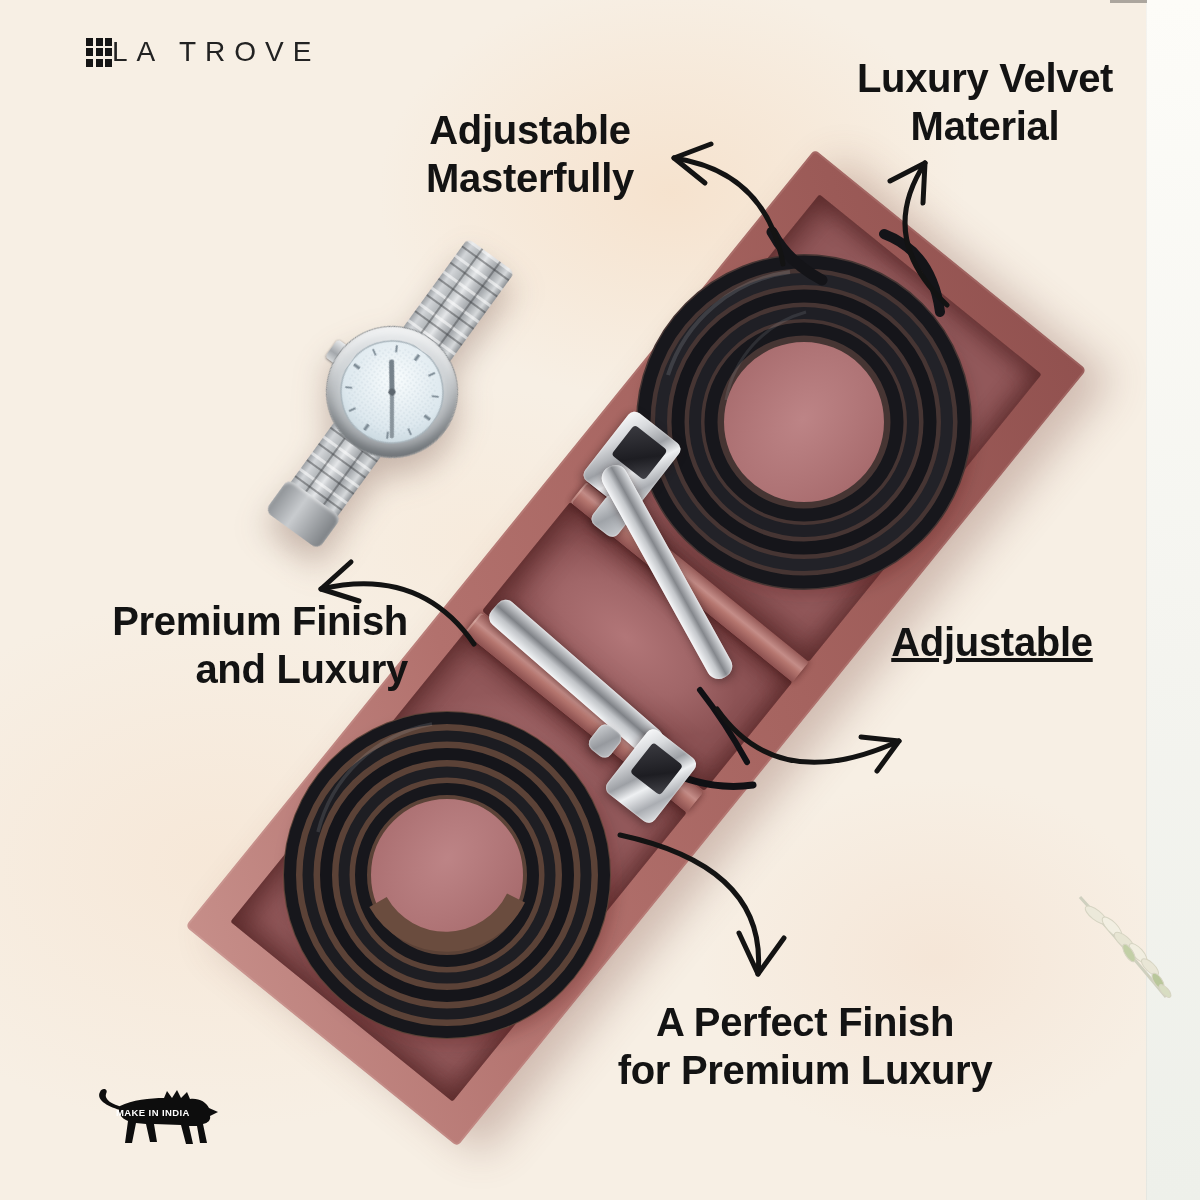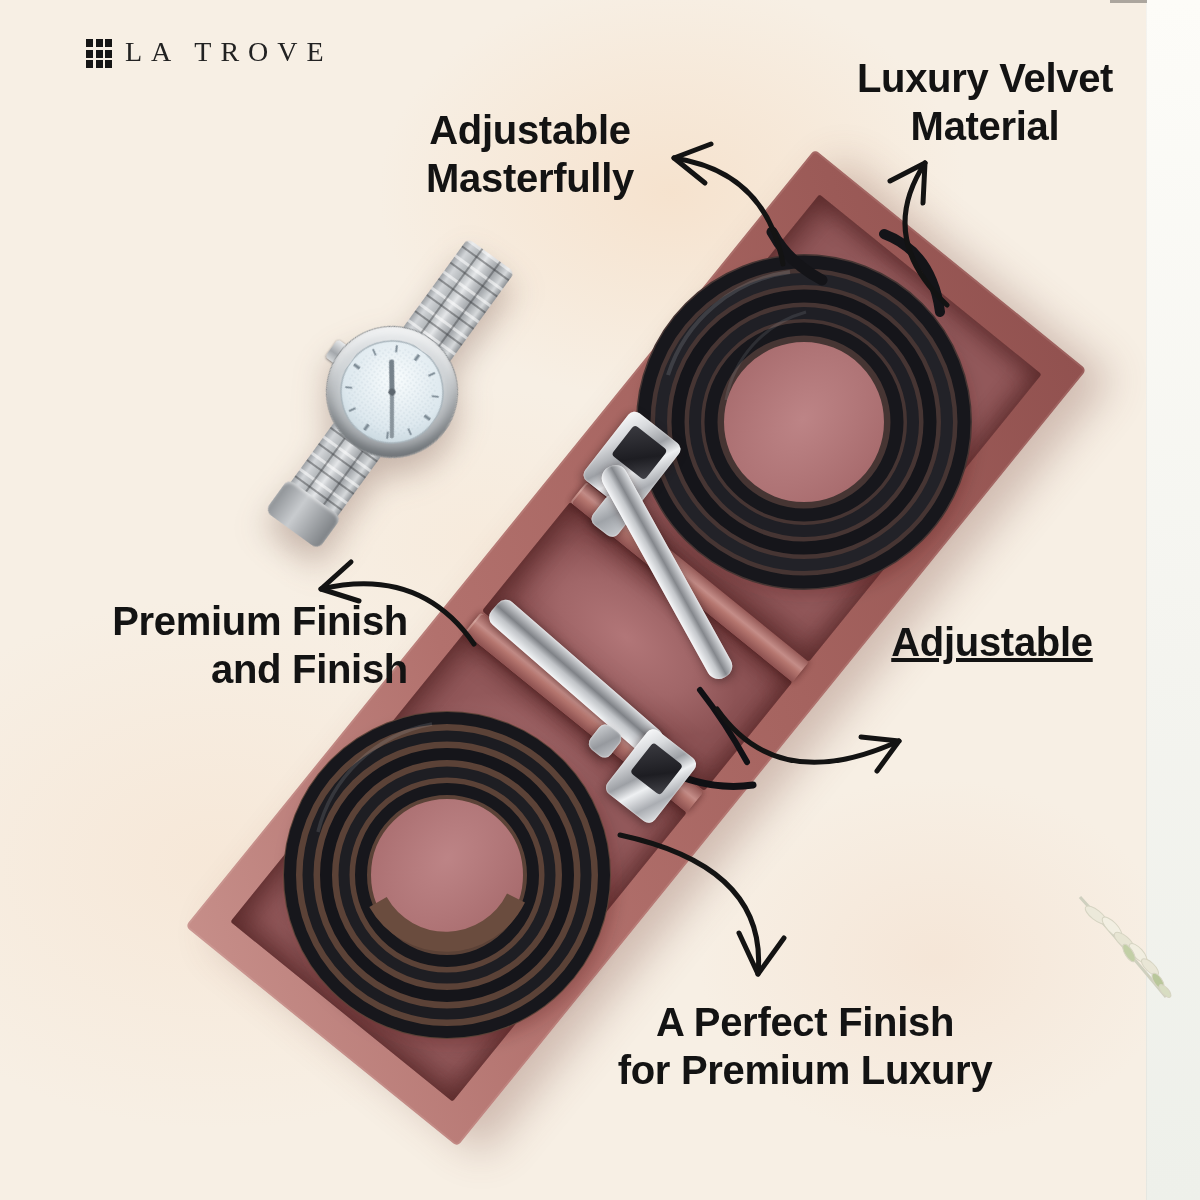--- a/index.html
+++ b/index.html
@@ -11,21 +11,21 @@
       radial-gradient(520px 380px at 18% 72%, rgba(245,216,190,.32), transparent 70%),
       radial-gradient(340px 260px at 78% 80%, rgba(240,206,182,.28), transparent 70%),
       radial-gradient(300px 220px at 40% 45%, rgba(246,222,198,.25), transparent 70%),
       #f7efe4;}
   .right-strip{position:absolute;left:1146px;top:0;width:54px;height:1200px;
       background:linear-gradient(180deg,#fdfcf8,#f4f4ef 55%,#eef0ea);
       border-left:1px solid rgba(0,0,0,.035);}
   .top-hairline{position:absolute;left:1110px;top:0;width:37px;height:3px;background:#6f6a64;opacity:.55;}
 
   
-  .brand{position:absolute;left:86px;top:36px;display:flex;align-items:flex-end;gap:13px;font-family:Liberation Serif, serif;}
+  .brand{position:absolute;left:86px;top:36px;display:flex;align-items:center;}
   .grid-icon{display:grid;grid-template-columns:repeat(3,7px);grid-auto-rows:8px;gap:2.5px;}
   .grid-icon span{background:#151515;display:block;}
   .brand-name{font-size:28px;letter-spacing:9px;color:#222;font-weight:400;}
 
   
   .note{position:absolute;text-align:center;font-weight:700;font-size:40px;
         line-height:48px;color:#131313;letter-spacing:-.3px;}
   .note-handcrafted{left:310px;top:106px;width:440px;}
   .note-velvet{left:760px;top:54px;width:450px;}
   .note-finish{left:8px;top:597px;width:400px;text-align:right;}
@@ -242,21 +242,21 @@
   <div class="note note-handcrafted">
     <div>Adjustable</div>
     <div>Masterfully</div>
   </div>
   <div class="note note-velvet">
     <div>Luxury Velvet</div>
     <div>Material</div>
   </div>
   <div class="note note-finish">
     <div>Premium Finish</div>
-    <div>and Finish</div>
+    <div>and Luxury</div>
   </div>
   <div class="note note-dividers">
     <div>Adjustable</div>
   </div>
   <div class="note note-display">
     <div>A Perfect Finish</div>
     <div>for Premium Luxury</div>
   </div>
 
   <div class="brand">
@@ -267,14 +267,27 @@
         <span></span>
         <span></span>
         <span></span>
         <span></span>
         <span></span>
         <span></span>
     </div>
     <div class="brand-name">LA TROVE</div>
   </div>
 
+  <div class="mii">
+    <svg width="150" height="72" viewBox="0 0 150 72">
+      <g fill="#0d0d0d">
+        <path d="M 30 24 C 16 20 6 13 10 6 C 12 1 19 3 16 8 C 14 13 22 19 33 21 Z"></path>
+        <path d="M 30 20 C 42 14 60 12 74 12 L 77 5 L 82 12 L 87 4 L 91 12 L 97 6 L 100 13
+                 C 109 12 116 16 119 22 L 128 26 L 120 30 C 121 34 118 37 113 38
+                 L 117 57 L 110 57 L 107 40 L 99 40 L 103 58 L 96 58 L 91 39
+                 L 64 38 L 67 56 L 60 56 L 56 38 L 46 37 L 42 57 L 35 57 L 38 35
+                 C 31 32 27 27 30 20 Z"></path>
+      </g>
+    </svg>
+    <div class="mii-label">MAKE IN INDIA</div>
+  </div>
 
 </div>
 
 </body></html>

